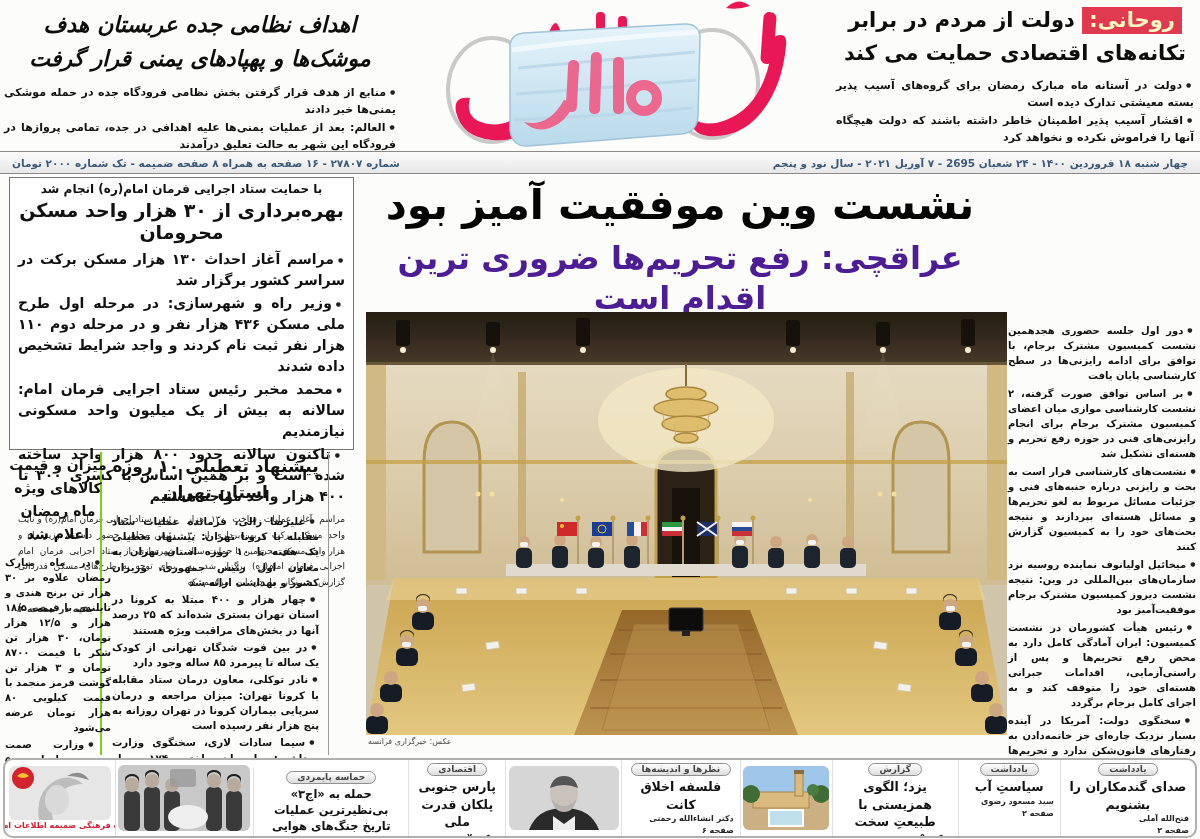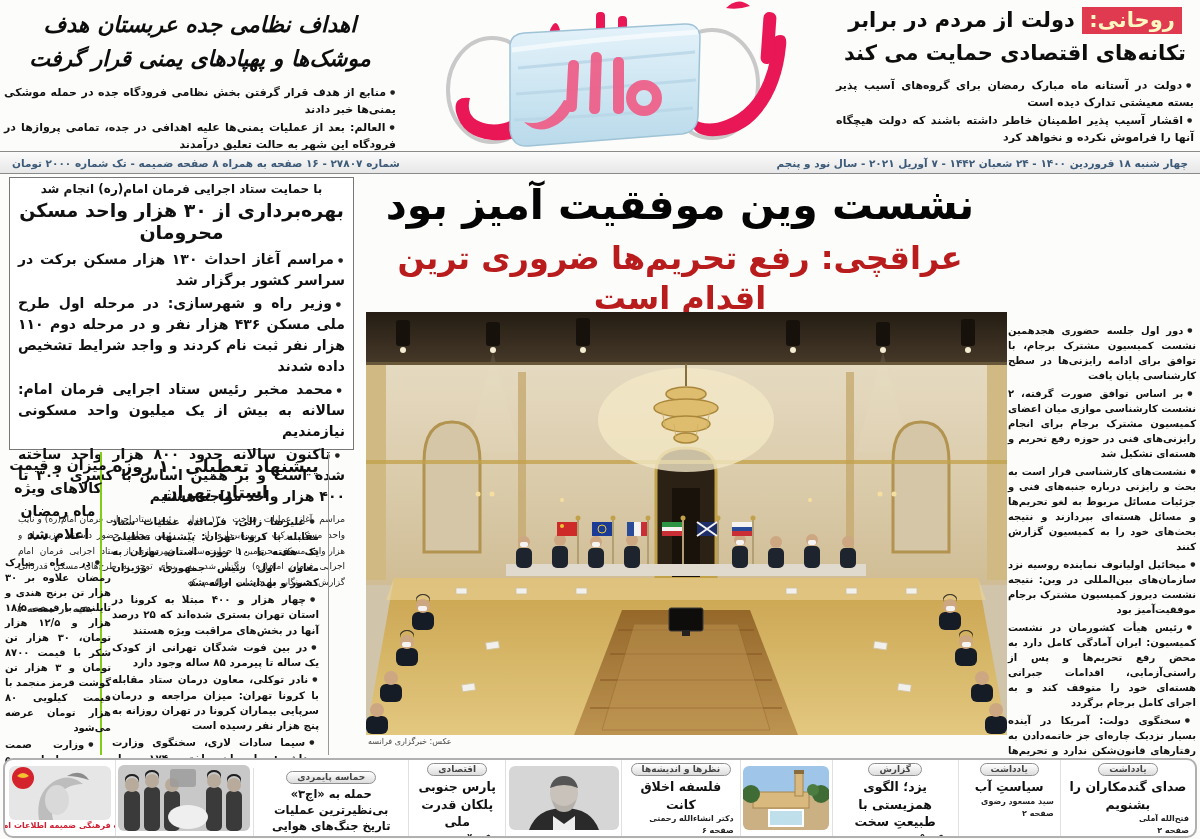--- a/index.html
+++ b/index.html
@@ -35,21 +35,21 @@
   .tehran{position:absolute;top:452px;left:100px;width:229px;height:303px;box-sizing:border-box;
           border-left:2px solid #84cc16;border-right:1px solid #999;padding:2px 9px 0 10px;}
   .tehran-headline{font-size:17px;font-weight:bold;text-align:center;line-height:1.5;margin-bottom:6px;}
   .tehran .ts-bullets{font-size:10.3px;line-height:1.48;}
   .ramadan{position:absolute;top:452px;left:3px;width:110px;height:303px;box-sizing:border-box;padding:2px 2px 0 2px;}
   .ramadan-headline{font-size:14px;font-weight:bold;text-align:center;line-height:1.65;margin-bottom:5px;}
   .ramadan .ts-bullets{font-size:10px;line-height:1.5;}
   
   .lead{position:absolute;top:181px;left:352px;width:656px;text-align:center;}
   .lead-l1{font-size:41px;font-weight:bold;line-height:1.2;color:#050505;}
-  .lead-l2{font-size:32px;font-weight:bold;line-height:1.25;margin-top:8px;color:#b91c1c;}
+  .lead-l2{font-size:32px;font-weight:bold;line-height:1.25;margin-top:8px;color:#4c1d95;}
   
   .photo{position:absolute;top:312px;left:366px;width:641px;height:423px;background:#d8cdb4;overflow:hidden;}
   .photo svg{display:block;}
   .photo-credit{position:absolute;top:737px;left:368px;font-size:8px;color:#444;direction:rtl;}
   
   .rcol{position:absolute;top:314px;right:4px;width:188px;}
   .rcol .ts-bullets{font-size:10px;line-height:1.5;}
   .rcol .bullet{margin-bottom:3px;}
   
   .strip{position:absolute;top:758px;left:3px;right:3px;height:76px;border:2px solid #b0b0b0;
@@ -120,21 +120,21 @@
         <rect x="175" y="60" width="11" height="52" rx="5" transform="rotate(3 180 86)"></rect>
         <rect x="198" y="52" width="11" height="62" rx="5" transform="rotate(2 203 83)"></rect>
         <rect x="221" y="57" width="11" height="57" rx="5"></rect>
         <path d="M172,100 q-16,28 -40,22 q14,14 34,2 q12,-8 16,-22 Z"></path>
       </g>
       <circle cx="252" cy="98" r="13" fill="none" stroke="#ef5d87" stroke-width="10" opacity="0.92"></circle>
     </svg>
   </div>
 
   <div class="dateline">
-    <span>چهار شنبه ۱۸ فروردین ۱۴۰۰ - ۲۴ شعبان ۱۴۴۲ - ۷ آوریل ۲۰۲۱ - سال نود و پنجم</span>
+    <span>چهار شنبه ۱۸ فروردین ۱۴۰۰ - ۲۴ شعبان 2695 - ۷ آوریل ۲۰۲۱ - سال نود و پنجم</span>
     <span>شماره ۲۷۸۰۷ - ۱۶ صفحه به همراه ۸ صفحه ضمیمه - تک شماره ۲۰۰۰ تومان</span>
   </div>
 
   <div class="housing">
     <div class="kicker">با حمایت ستاد اجرایی فرمان امام(ره) انجام شد</div>
     <div class="housing-headline">بهره‌برداری از ۳۰ هزار واحد مسکن محرومان</div>
     <div class="ts-bullets">
       <div class="bullet">مراسم آغاز احداث ۱۳۰ هزار مسکن برکت در سراسر کشور برگزار شد</div>
       <div class="bullet">وزیر راه و شهرسازی: در مرحله اول طرح ملی مسکن ۴۳۶ هزار نفر و در مرحله دوم ۱۱۰ هزار نفر ثبت نام کردند و واجد شرایط تشخیص داده شدند</div>
       <div class="bullet">محمد مخبر رئیس ستاد اجرایی فرمان امام: سالانه به بیش از یک میلیون واحد مسکونی نیازمندیم</div>

